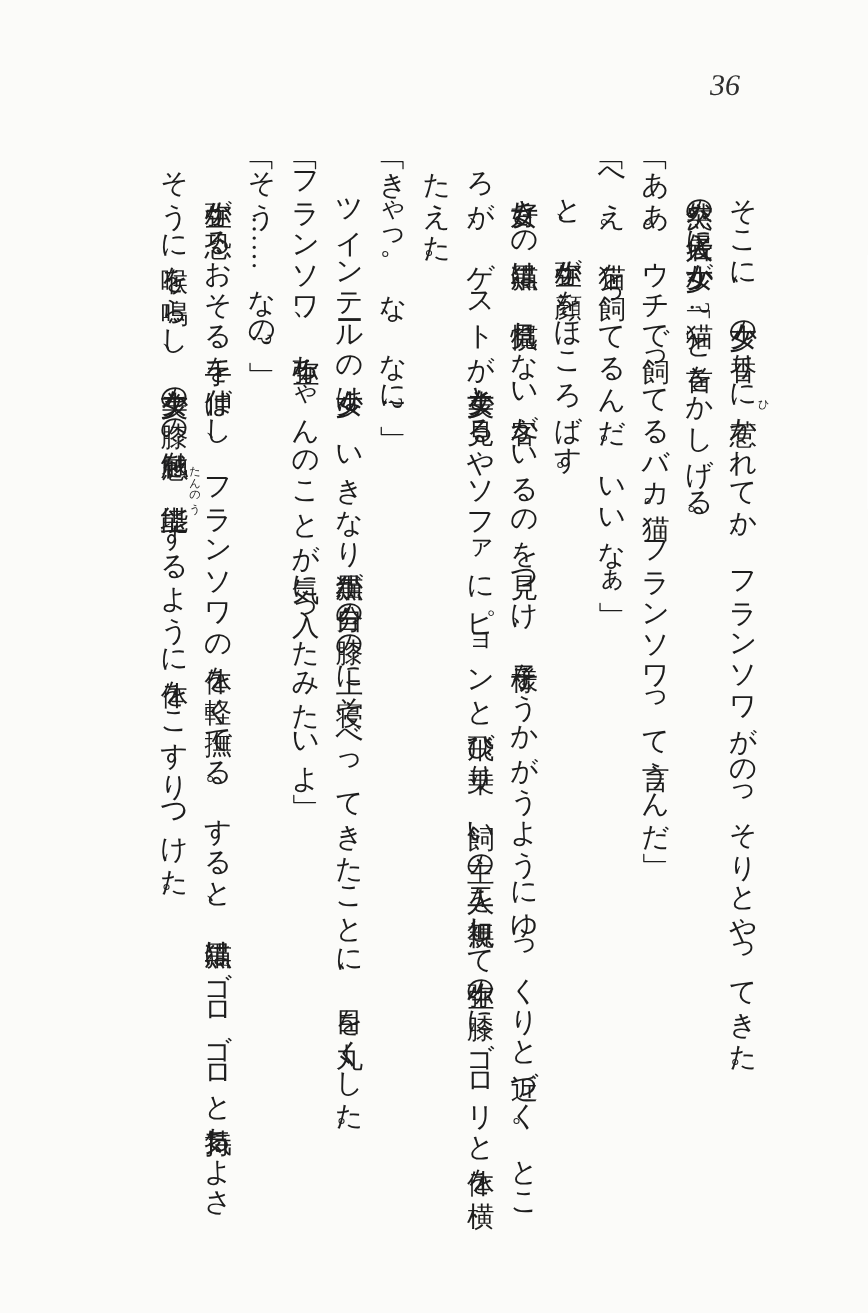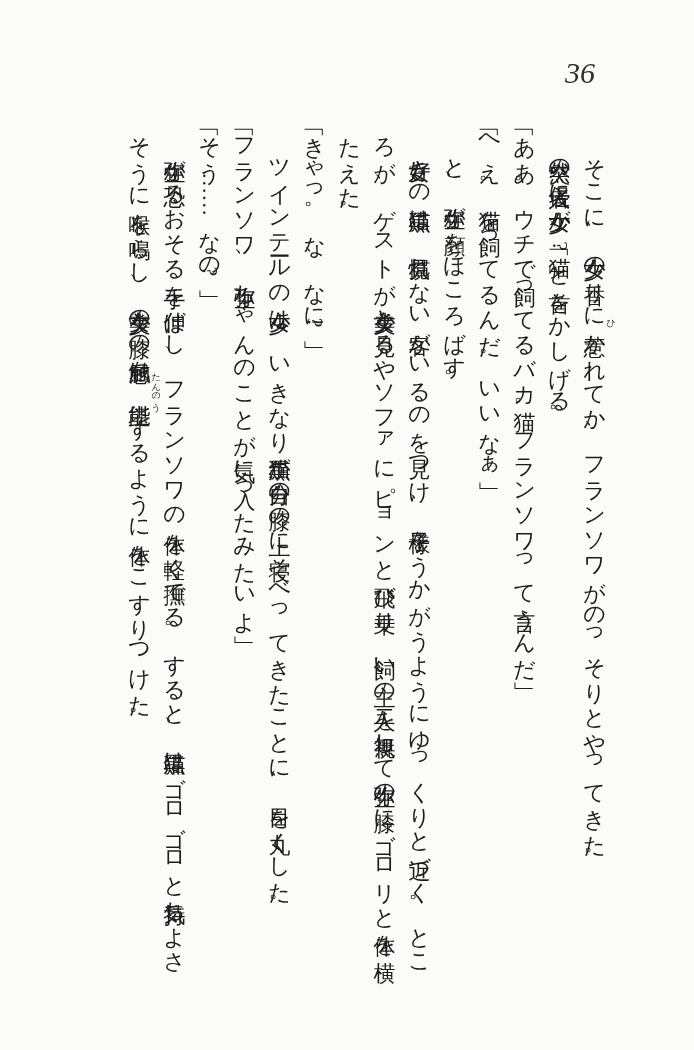--- a/index.html
+++ b/index.html
@@ -16,21 +16,21 @@
     font-family: "Liberation Serif", "DejaVu Serif", serif;
   }
   .page-number {
     position: absolute;
     top: 56px;
     left: 544px;
     width: 72px;
     text-align: center;
     font-family: "Liberation Serif", "DejaVu Serif", serif;
     font-style: italic;
-    font-size: 30px;
+    font-size: 24px;
     color: #2e2e2e;
   }
   .text-block {
     position: absolute;
     top: 122px;
     right: 78px;
     height: 842px;
     writing-mode: vertical-rl;
     text-orientation: mixed;
     font-size: 22px;

